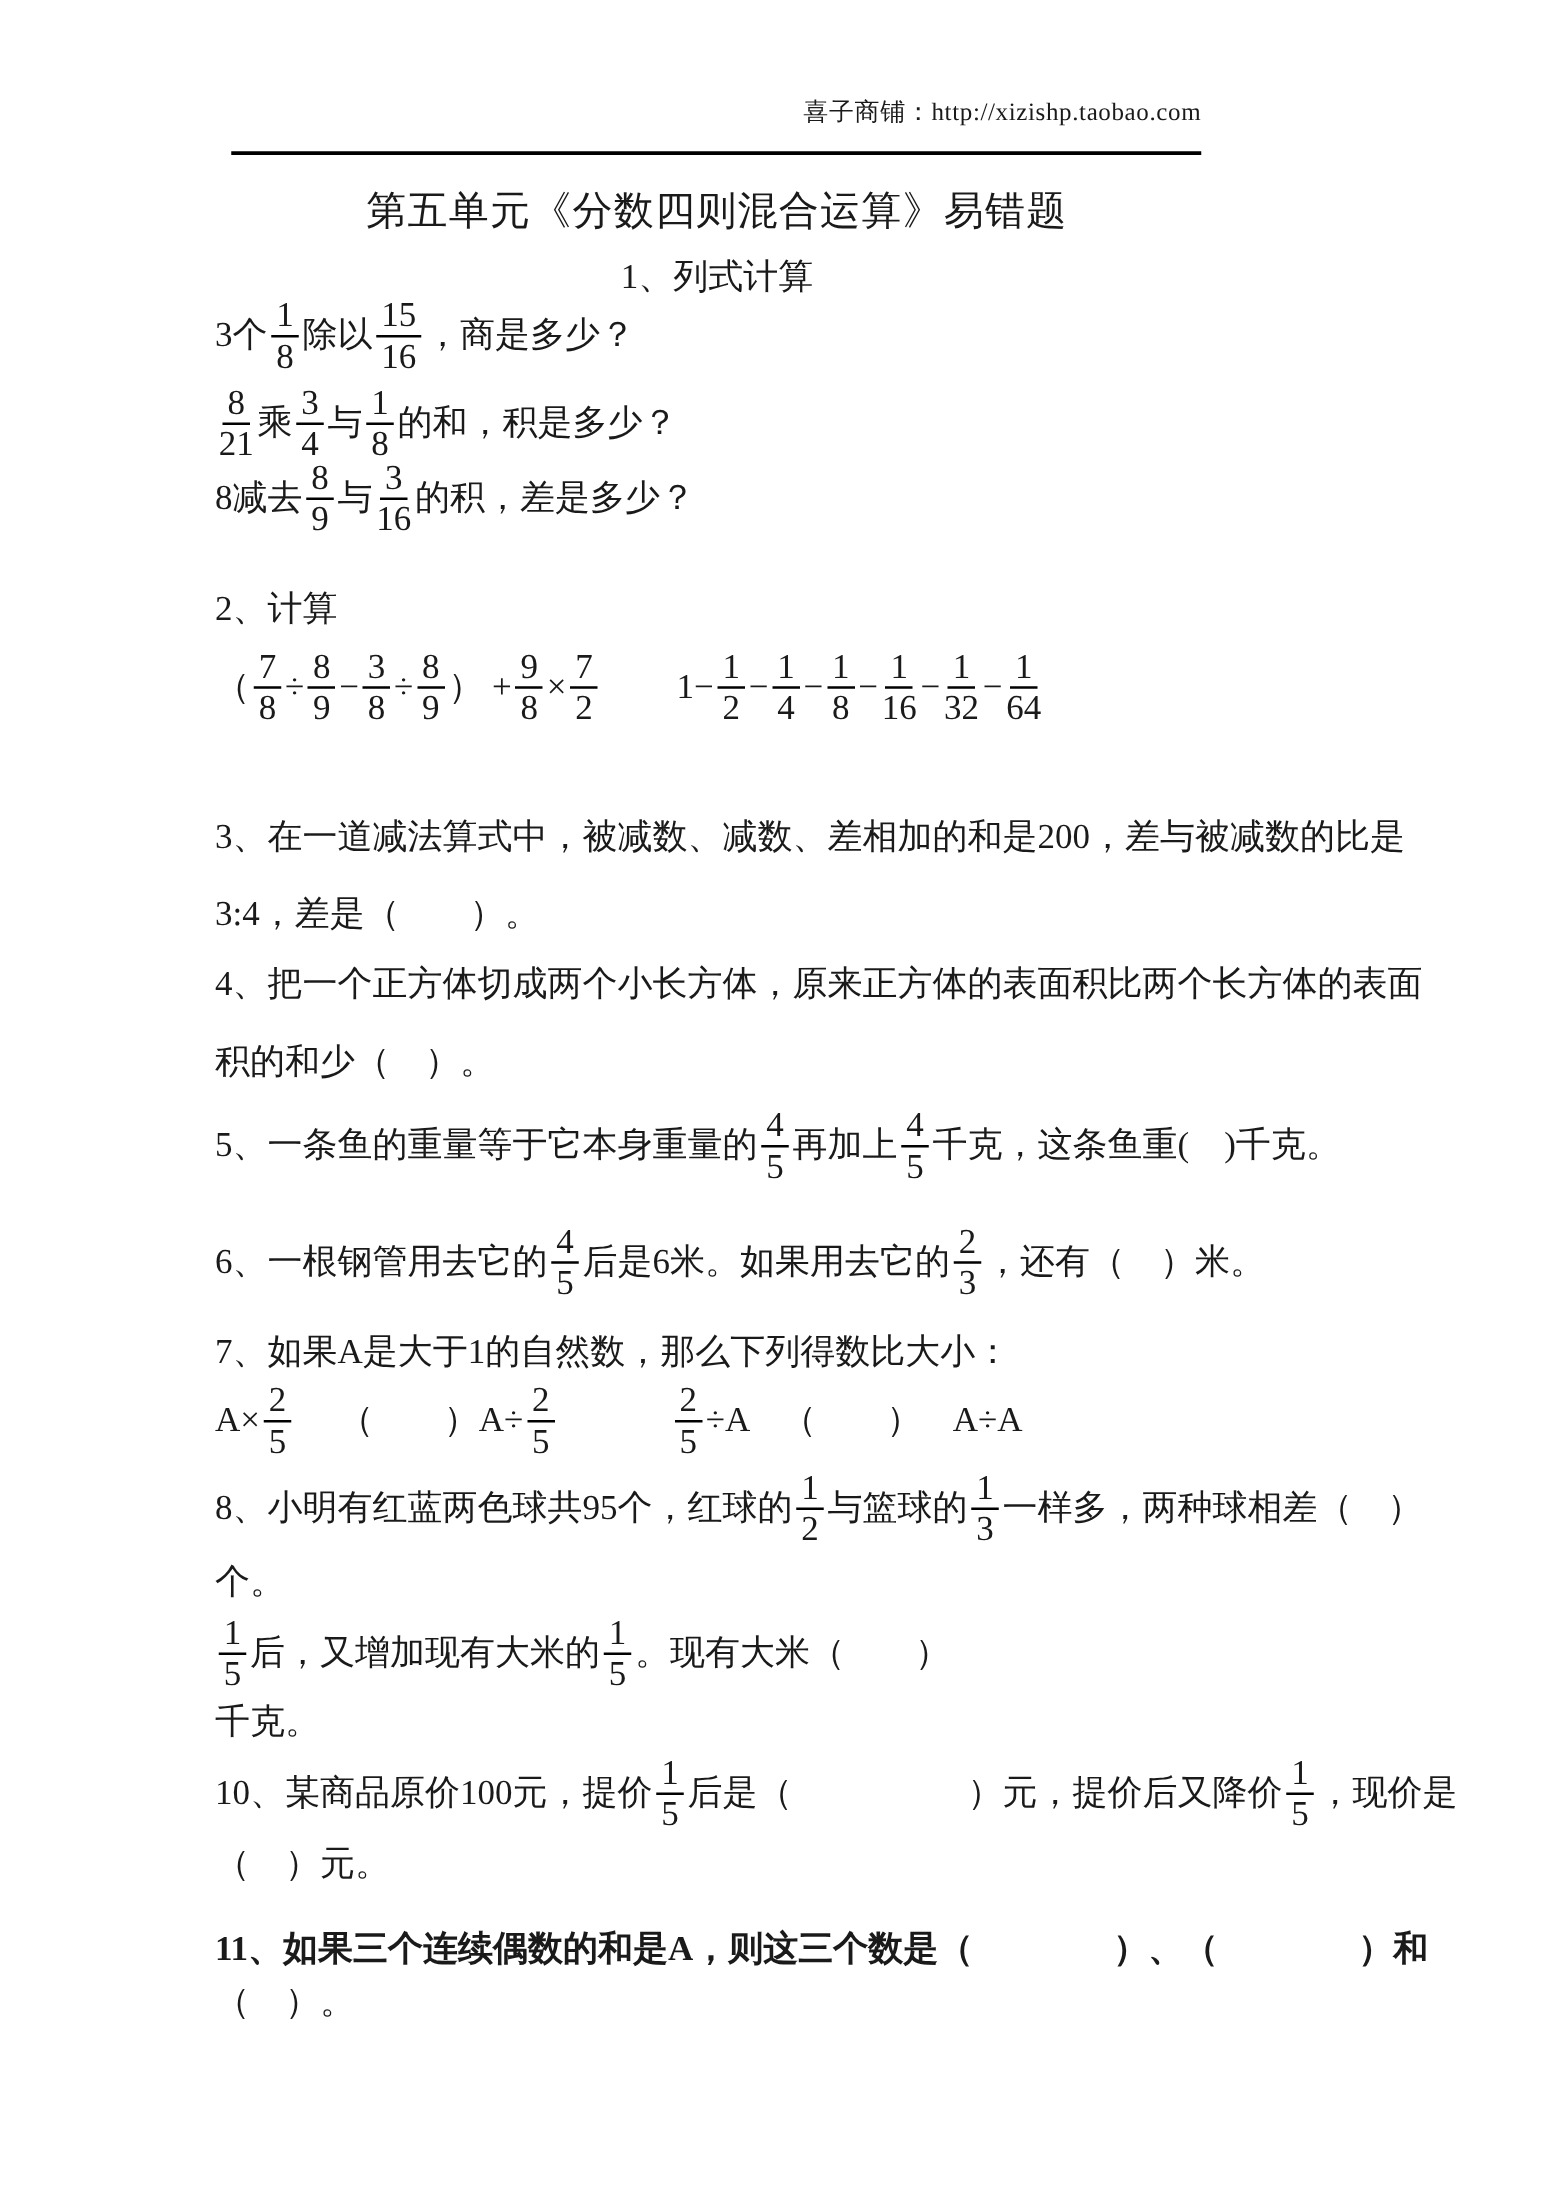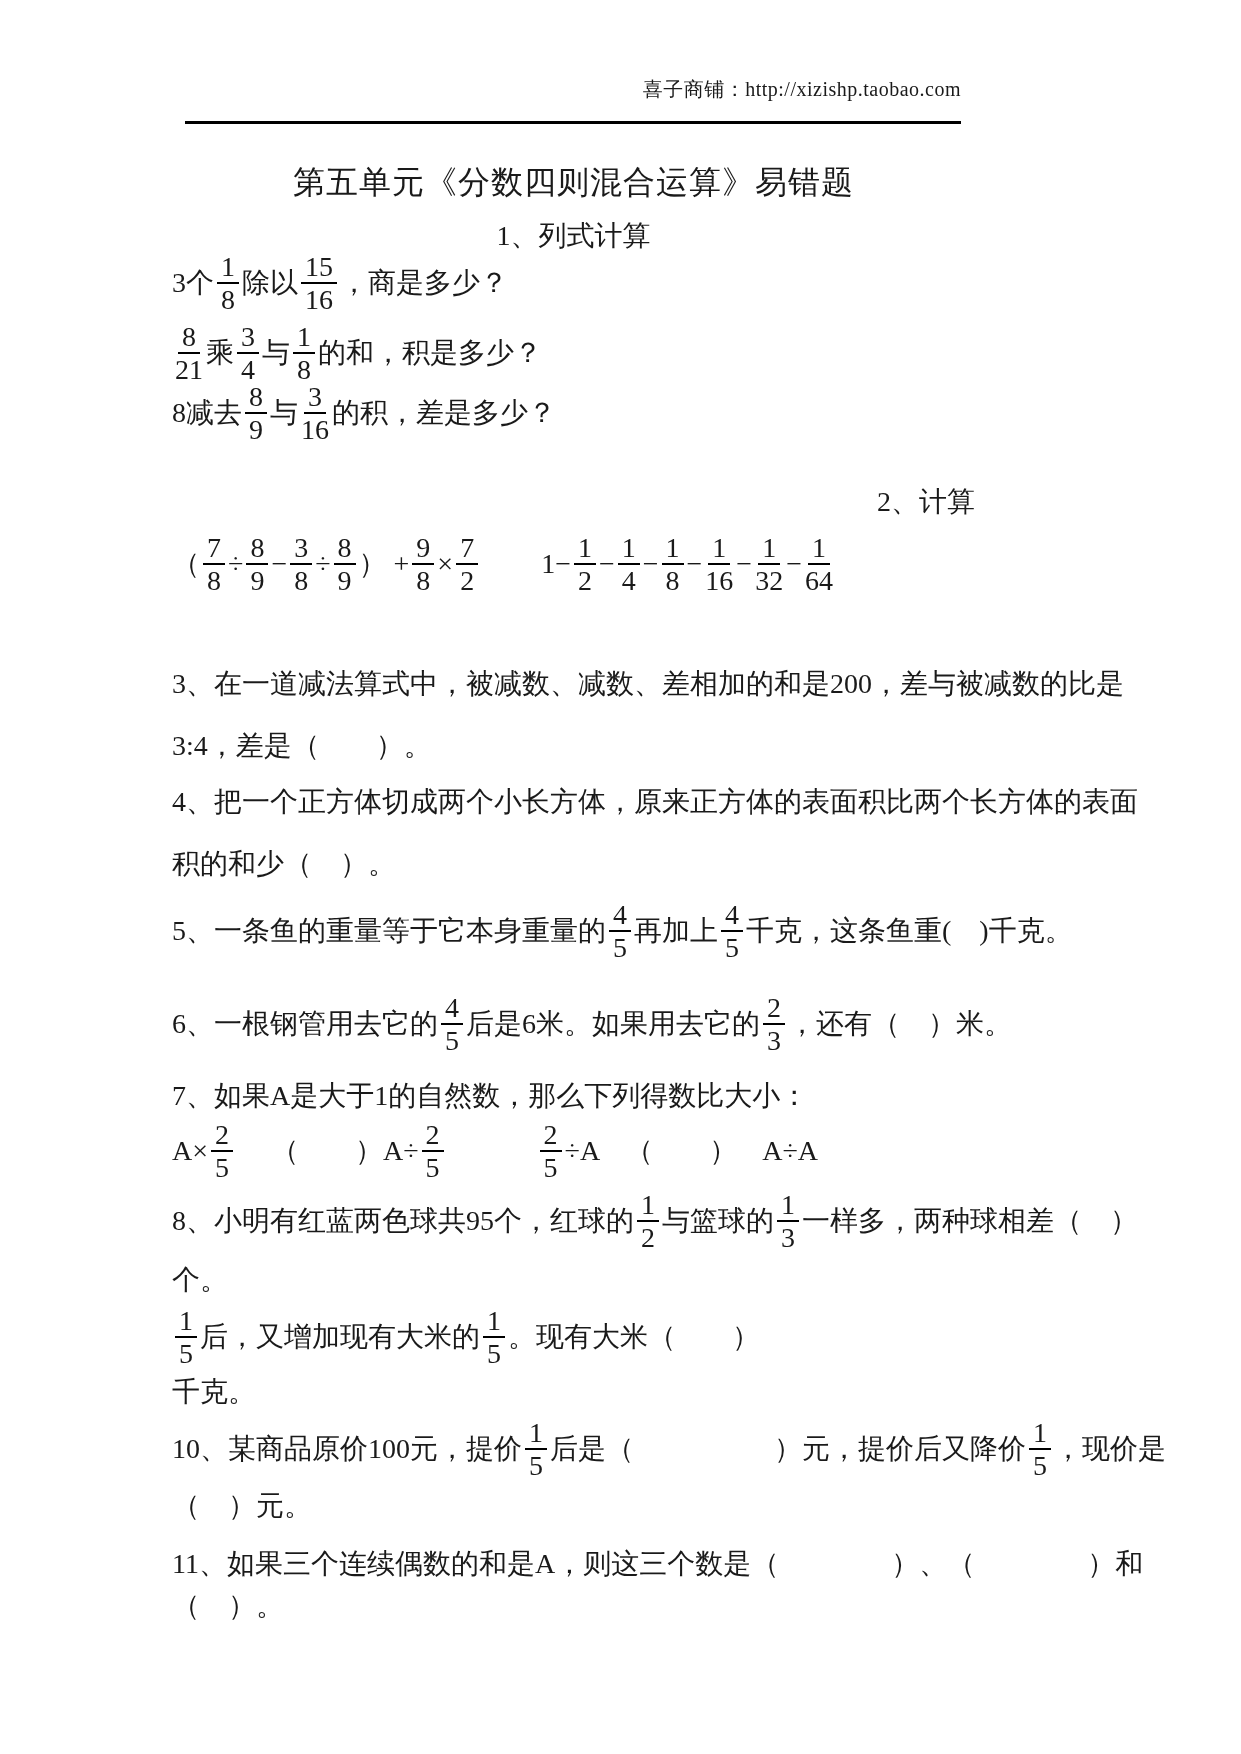--- a/index.html
+++ b/index.html
@@ -25,21 +25,21 @@
   .header-rule {
     position: absolute;
     top: 121px;
     left: 185px;
     right: 186px;
     border-top: 3px solid #000;
   }
 
   .content {
     position: absolute;
-    top: 139px;
+    top: 125px;
     left: 172px;
     right: 172px;
   }
 
   .doc-title {
     margin-top: 21px;
     height: 44px;
     line-height: 44px;
     text-align: center;
     font-size: 32px;
@@ -120,21 +120,21 @@
             <span class="fn">8</span>
             <span class="fd">9</span>
           </span>
           <span class="txt">与</span>
           <span class="frac">
             <span class="fn">3</span>
             <span class="fd">16</span>
           </span>
           <span class="txt">的积，差是多少？</span>
         </div>
-        <div class="line" style="margin-top: 34px; text-align: right;"><span class="txt">2、计算</span></div>
+        <div class="line" style="margin-top: 34px;"><span class="txt">2、计算</span></div>
         <div class="line fl" style="margin-top: 7px;">
           <span class="txt">（</span>
           <span class="frac">
             <span class="fn">7</span>
             <span class="fd">8</span>
           </span>
           <span class="txt">÷</span>
           <span class="frac">
             <span class="fn">8</span>
             <span class="fd">9</span>
@@ -279,17 +279,17 @@
             <span class="fd">5</span>
           </span>
           <span class="txt">后是（　　　　　）元，提价后又降价</span>
           <span class="frac">
             <span class="fn">1</span>
             <span class="fd">5</span>
           </span>
           <span class="txt">，现价是</span>
         </div>
         <div class="line" style="margin-top: 2px;"><span class="txt">（　）元。</span></div>
-        <div class="line" style="margin-top: 18px;"><span class="txt">11、如果三个连续偶数的和是A，则这三个数是（　　　　）、（　　　　）和</span></div>
+        <div class="line" style="margin-top: 28px; font-weight: bold;"><span class="txt">11、如果三个连续偶数的和是A，则这三个数是（　　　　）、（　　　　）和</span></div>
         <div class="line" style="margin-top: 2px;"><span class="txt">（　）。</span></div>
       </div>
   </div>
 </div>
 
 </body></html>

